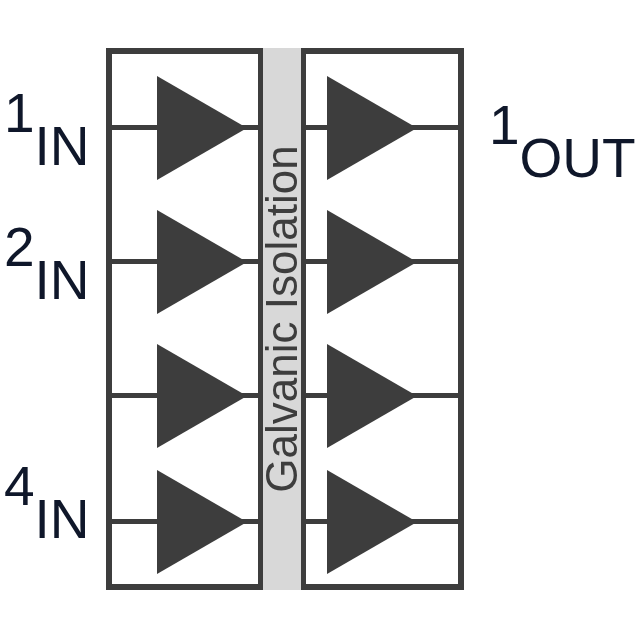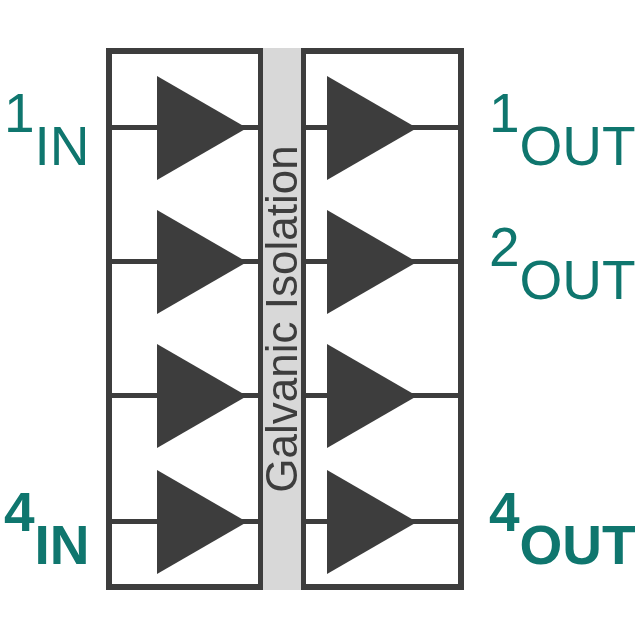--- a/index.html
+++ b/index.html
@@ -74,32 +74,32 @@
     transform: translate(-50%, -50%) rotate(-90deg);
     white-space: nowrap;
     font-size: 44px;
     color: #3d3d3d;
     letter-spacing: 0px;
   }
   
   .pin-label {
     position: absolute;
     white-space: nowrap;
-    color: #0f766e;
+    color: #0f172a;
     font-size: 55px;
     line-height: 55px;
   }
   .pin-label .num  { display: inline-block; }
   .pin-label .name { display: inline-block; transform: translateY(33px); }
   .pin-label.in  { left: 4px; }
-  .pin-label.out { left: 489px; }
+  .pin-label.out { left: 489px; margin-top: 12px; }
   .pin-label.r1 { top: 86px; }
   .pin-label.r2 { top: 220px; }
   .pin-label.r3 { top: 354px; }
-  .pin-label.r4 { top: 485px; font-weight: bold; }
+  .pin-label.r4 { top: 459px; }
 </style>
 </head>
 <body>
 
 <div class="canvas">
 
   <div class="chip-outline"></div>
 
   <div class="wire r1"></div>
   <div class="wire r2"></div>
@@ -116,27 +116,24 @@
   </div>
 
   <div class="tri right r1"></div>
   <div class="tri right r2"></div>
   <div class="tri right r3"></div>
   <div class="tri right r4"></div>
 
   <div class="pin-label in r1">
     <span class="num">1</span><span class="name">IN</span>
   </div>
+  <div class="pin-label in r2">
+    <span class="num">2</span><span class="name">IN</span>
+  </div>
   <div class="pin-label in r4">
     <span class="num">4</span><span class="name">IN</span>
   </div>
 
   <div class="pin-label out r1">
     <span class="num">1</span><span class="name">OUT</span>
   </div>
-  <div class="pin-label out r2">
-    <span class="num">2</span><span class="name">OUT</span>
-  </div>
-  <div class="pin-label out r4">
-    <span class="num">4</span><span class="name">OUT</span>
-  </div>
 
 </div>
 
 </body></html>

